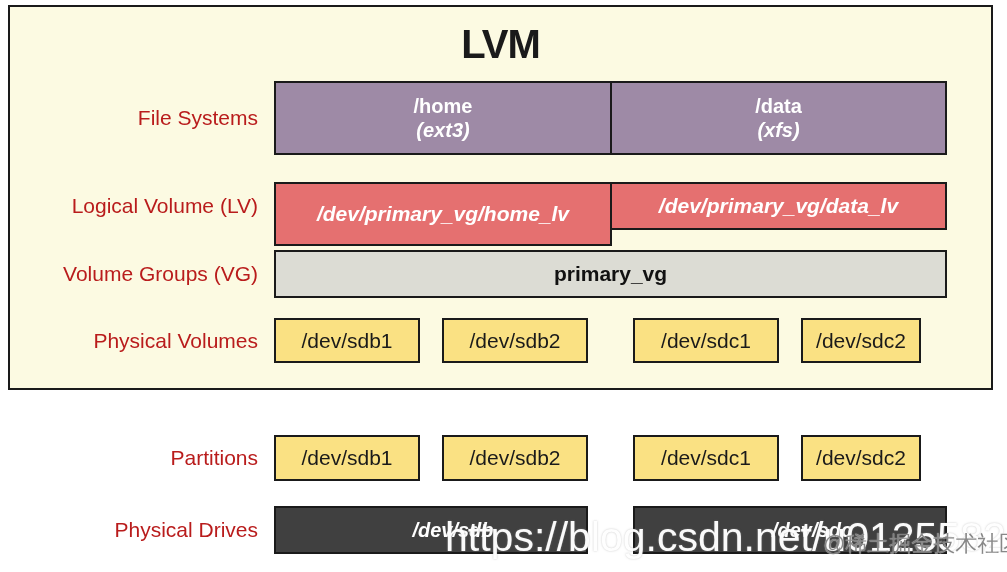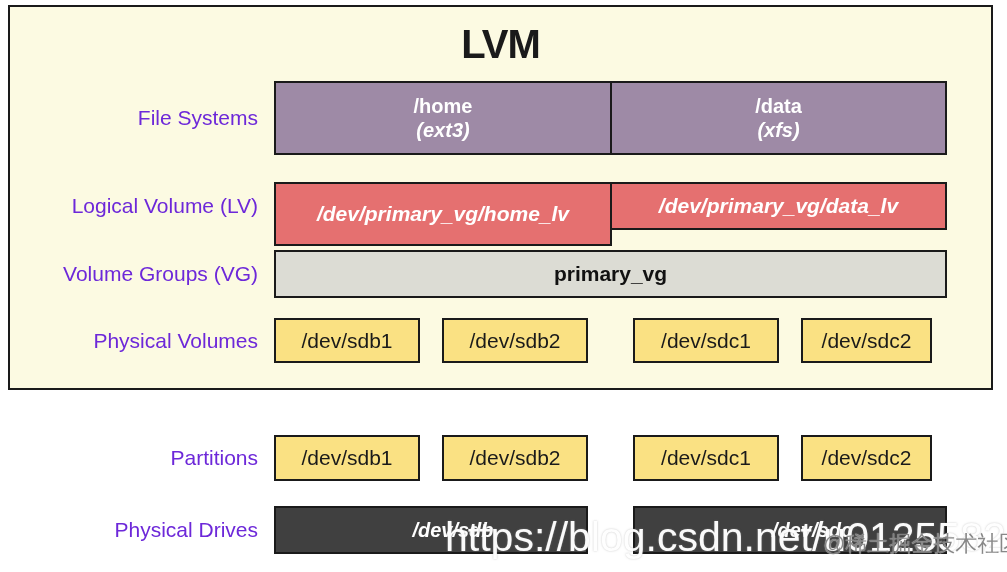--- a/index.html
+++ b/index.html
@@ -20,21 +20,21 @@
   #diagram-title{
     position:absolute;left:8px;top:22px;width:985px;
     text-align:center;
     font-size:40px;font-weight:bold;color:#1a1a1a;
     letter-spacing:-1px;
   }
   .row-label{
     position:absolute;
     left:20px;width:238px;   
     display:flex;align-items:center;justify-content:flex-end;
-    font-size:21px;color:#6d28d9;
+    font-size:21px;color:#b91c1c;
     white-space:nowrap;
   }
   .box{
     position:absolute;
     display:flex;flex-direction:column;align-items:center;justify-content:center;
     border:2px solid #1a1a1a;
     box-sizing:border-box;
     text-align:center;
     line-height:1.22;
   }
@@ -57,21 +57,21 @@
   #fs-box-2{left:610px;top:81px;width:337px;height:74px;}
   #lv-box-1{left:274px;top:182px;width:338px;height:64px;}
   #lv-box-2{left:610px;top:182px;width:337px;height:48px;}
   #vg-box-1{left:274px;top:250px;width:673px;height:48px;}
 
   .pv-row{top:318px;height:45px;}
   .part-row{top:435px;height:46px;}
   .col-1{left:274px;width:146px;}
   .col-2{left:442px;width:146px;}
   .col-3{left:633px;width:146px;}
-  .col-4{left:801px;width:131px;}
+  .col-4{left:801px;width:120px;}
 
   #drive-box-1{left:274px;top:506px;width:314px;height:48px;}
   #drive-box-2{left:633px;top:506px;width:314px;height:48px;}
 
   #watermark-url{
     position:absolute;left:405px;top:514px;
     font-size:41px;color:rgba(255,255,255,0.97);
     white-space:nowrap;z-index:5;
     text-shadow:0 0 2px rgba(150,150,150,0.55);
     margin-left:40px;

